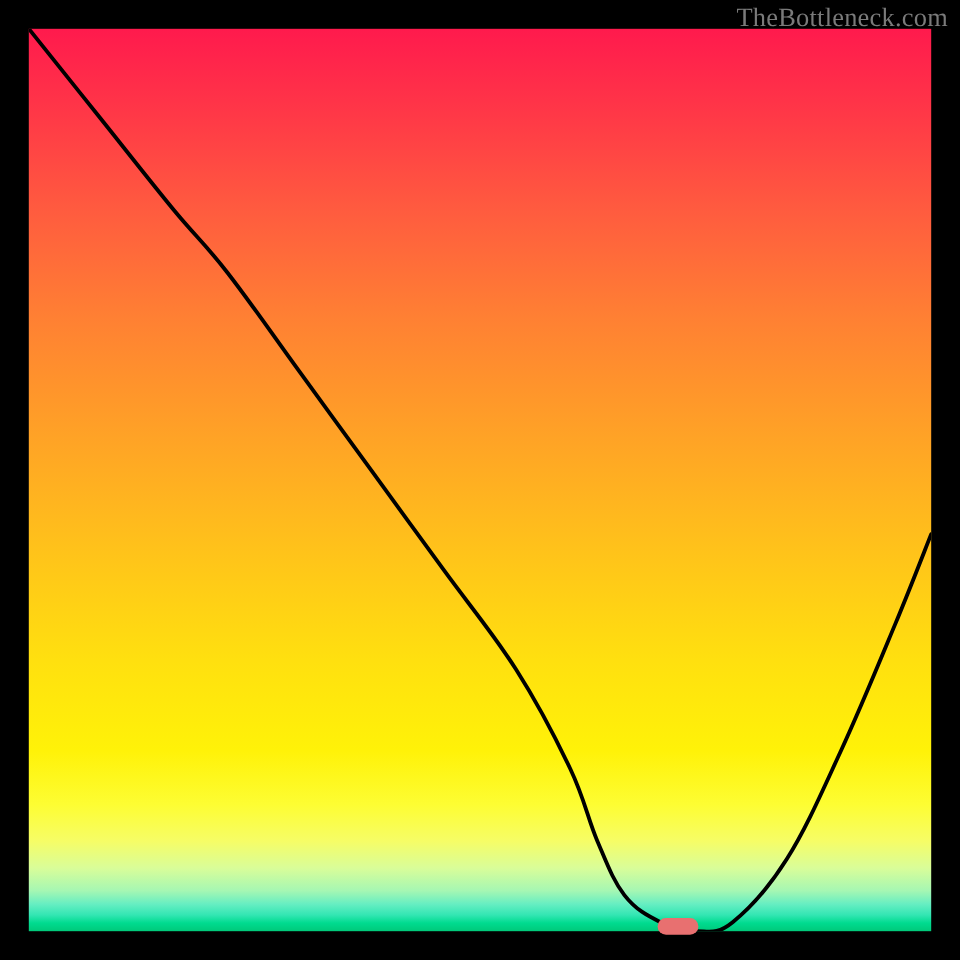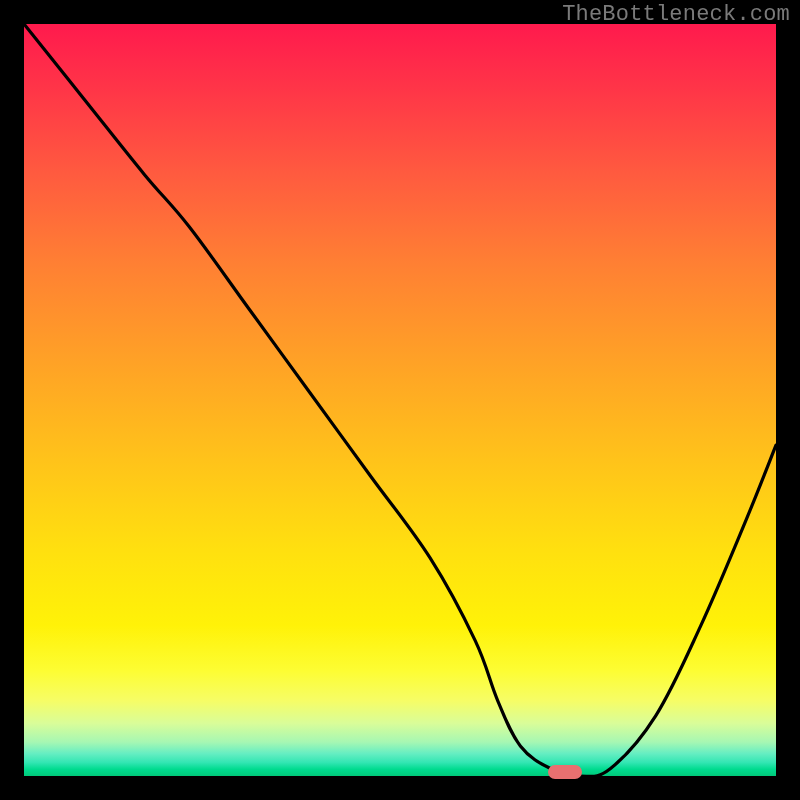--- a/index.html
+++ b/index.html
@@ -63,21 +63,21 @@
     height: 14px;
     border-radius: 7px;
     background: #e87070;
     transform: translate(-50%, -50%);
   }
   .watermark {
     position: absolute;
     top: 2px;
     right: 10px;
     color: #7a7a7a;
-    font-family: Liberation Mono, monospace;
+    font-family: Liberation Serif, serif;
     font-size: 22px;
     letter-spacing: 0.2px;
   }
 </style>
 </head>
 <body>
 
 <div class="frame">
   <div class="plot-area">
     <div class="gradient"></div>

